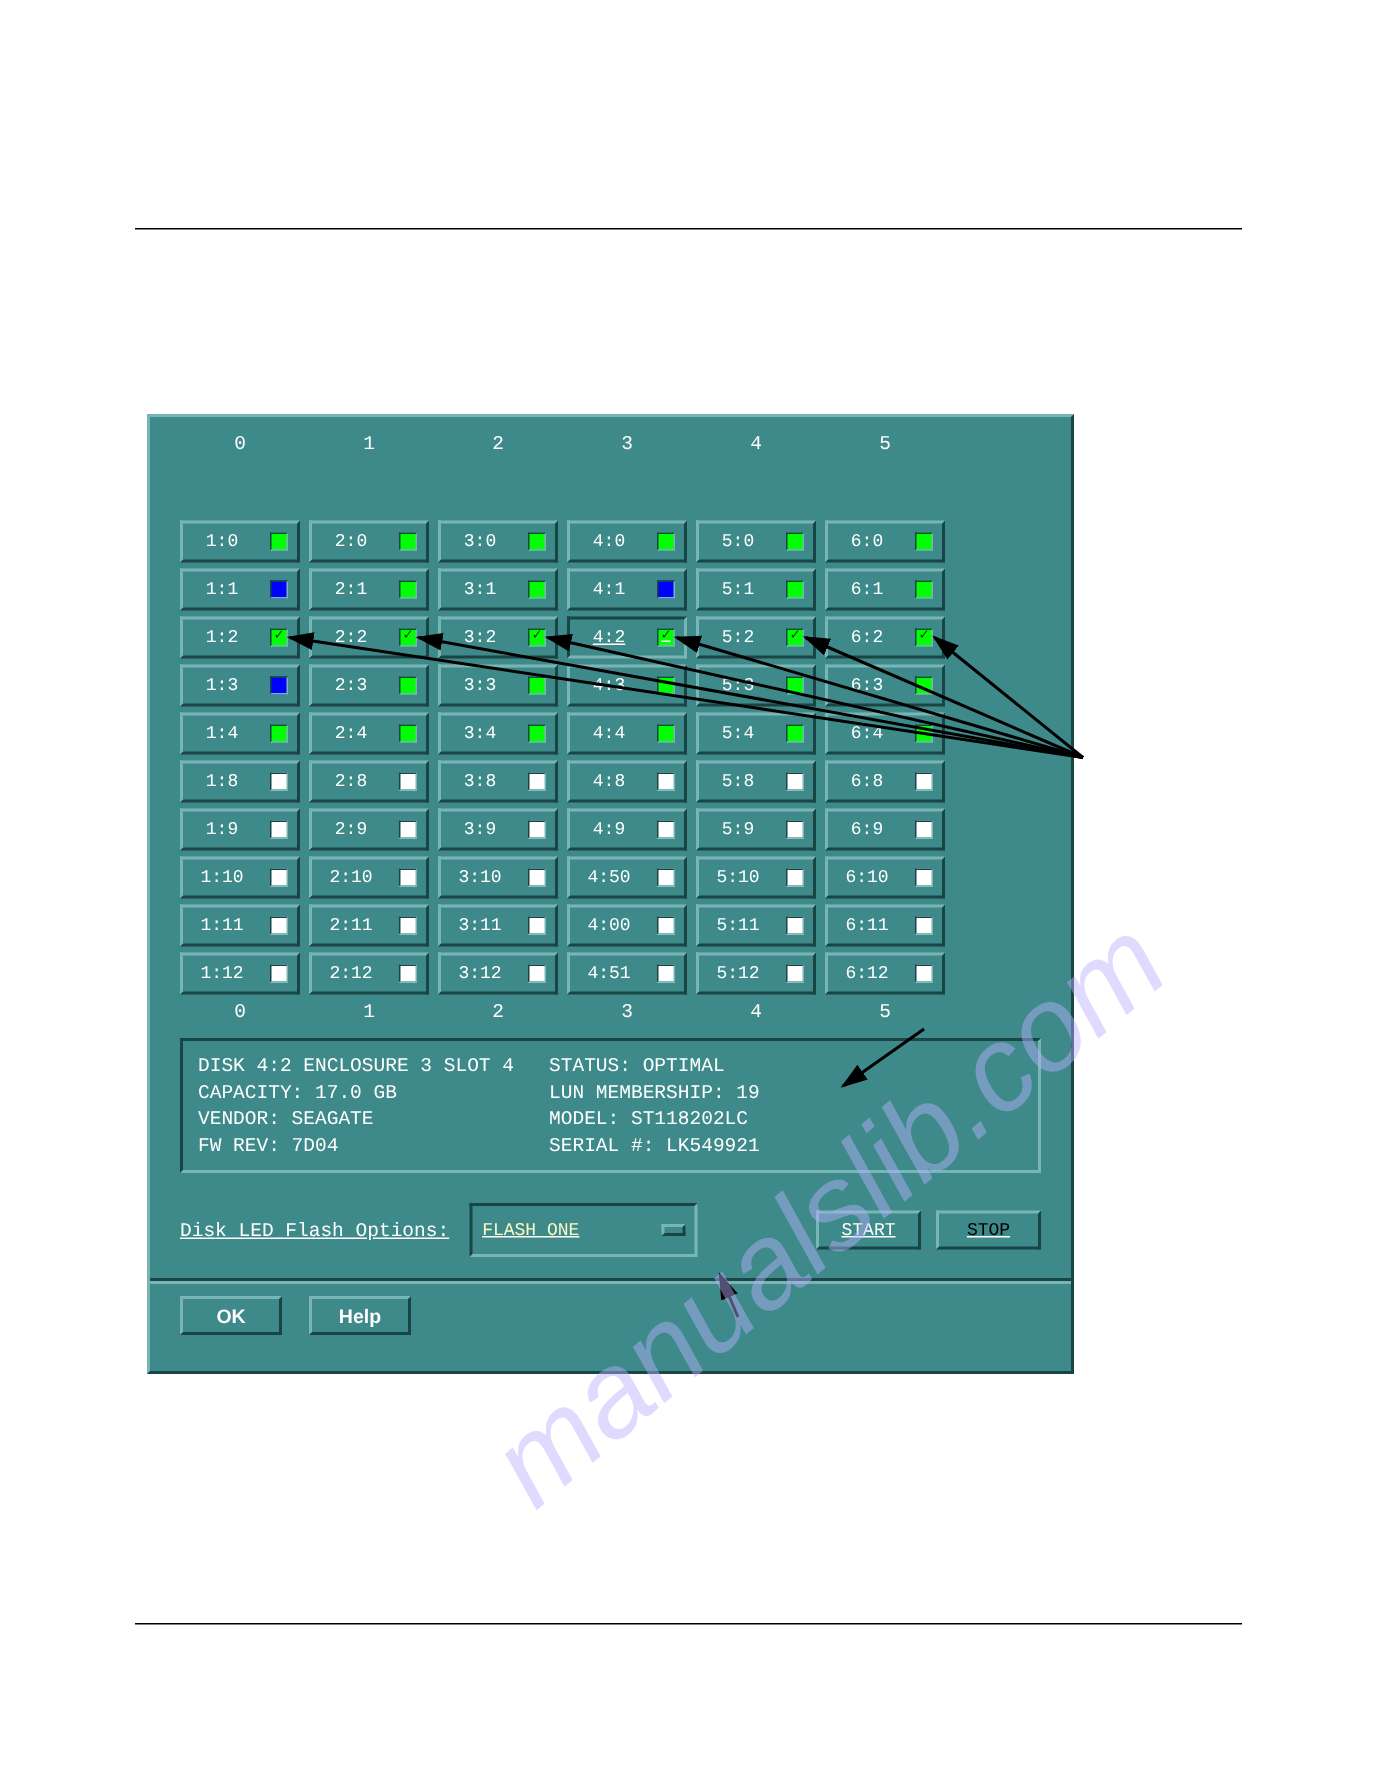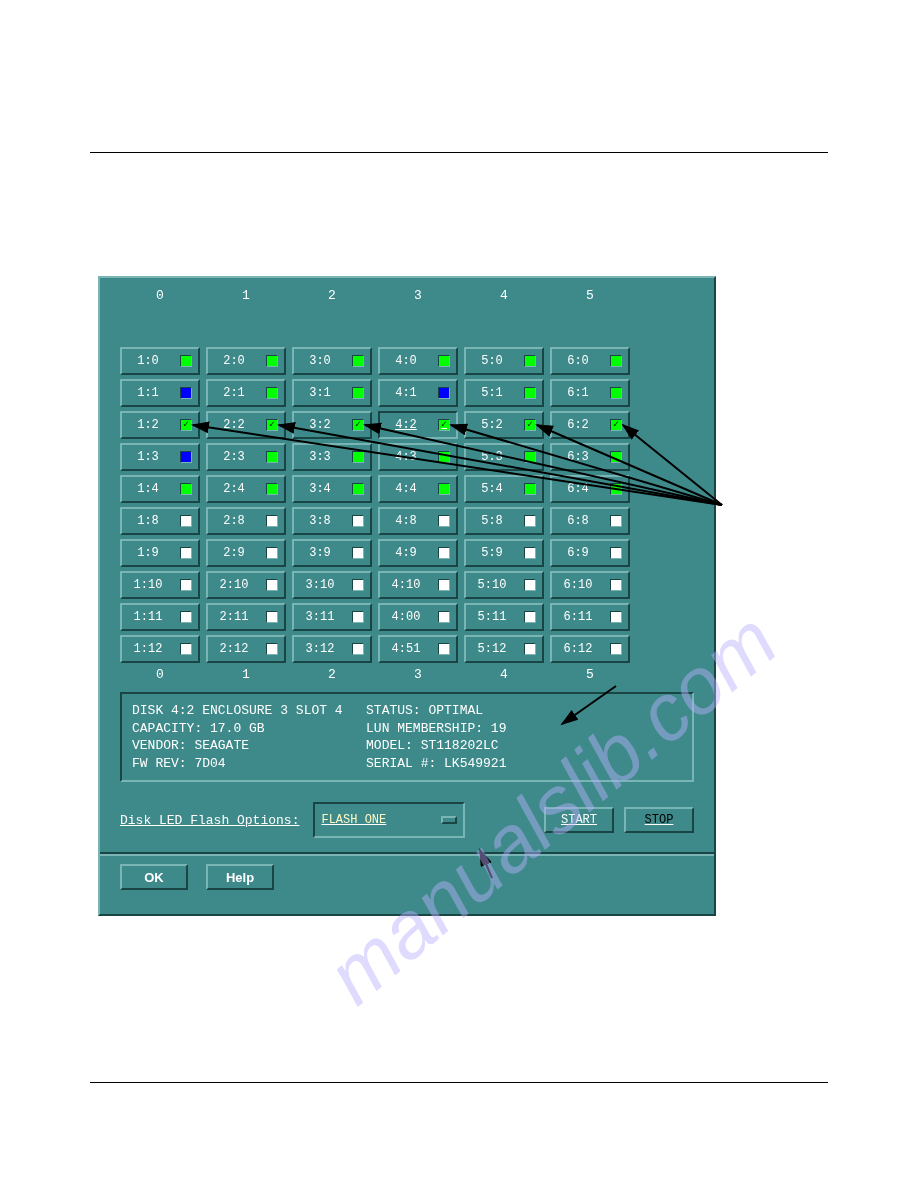--- a/index.html
+++ b/index.html
@@ -417,21 +417,21 @@
       </button>
       <button class="disk-btn">
         <span class="lbl">2:10</span>
         <span class="box white"></span>
       </button>
       <button class="disk-btn">
         <span class="lbl">3:10</span>
         <span class="box white"></span>
       </button>
       <button class="disk-btn">
-        <span class="lbl">4:10</span>
+        <span class="lbl">4:50</span>
         <span class="box white"></span>
       </button>
       <button class="disk-btn">
         <span class="lbl">5:10</span>
         <span class="box white"></span>
       </button>
       <button class="disk-btn">
         <span class="lbl">6:10</span>
         <span class="box white"></span>
       </button>

